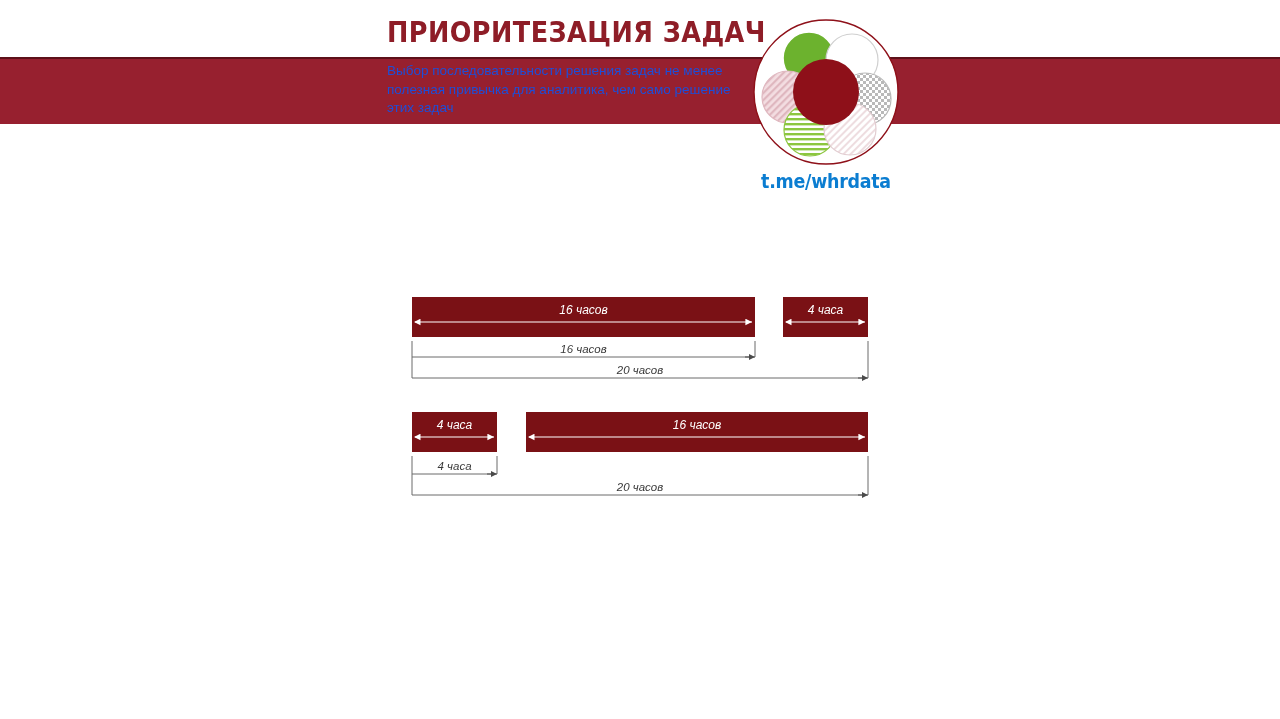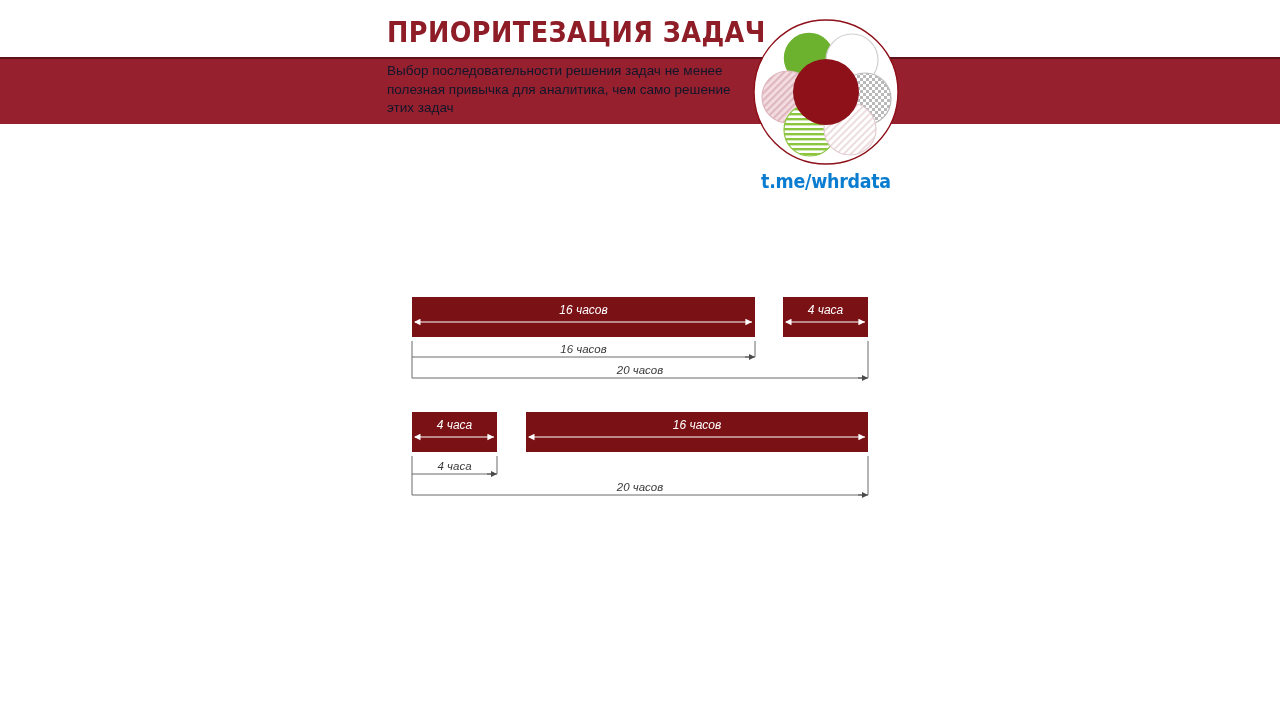--- a/index.html
+++ b/index.html
@@ -39,21 +39,21 @@
     transform-origin: left top;
     z-index: 5;
   }
   #page-subtitle {
     position: absolute;
     left: 387px;
     top: 62px;
     width: 360px;
     font-size: 13.5px;
     line-height: 18.5px;
-    color: #0f172a;
+    color: #1d4ed8;
     z-index: 6;
   }
 
   
   #logo {
     position: absolute;
     left: 752px;
     top: 18px;
     width: 148px;
     height: 148px;

